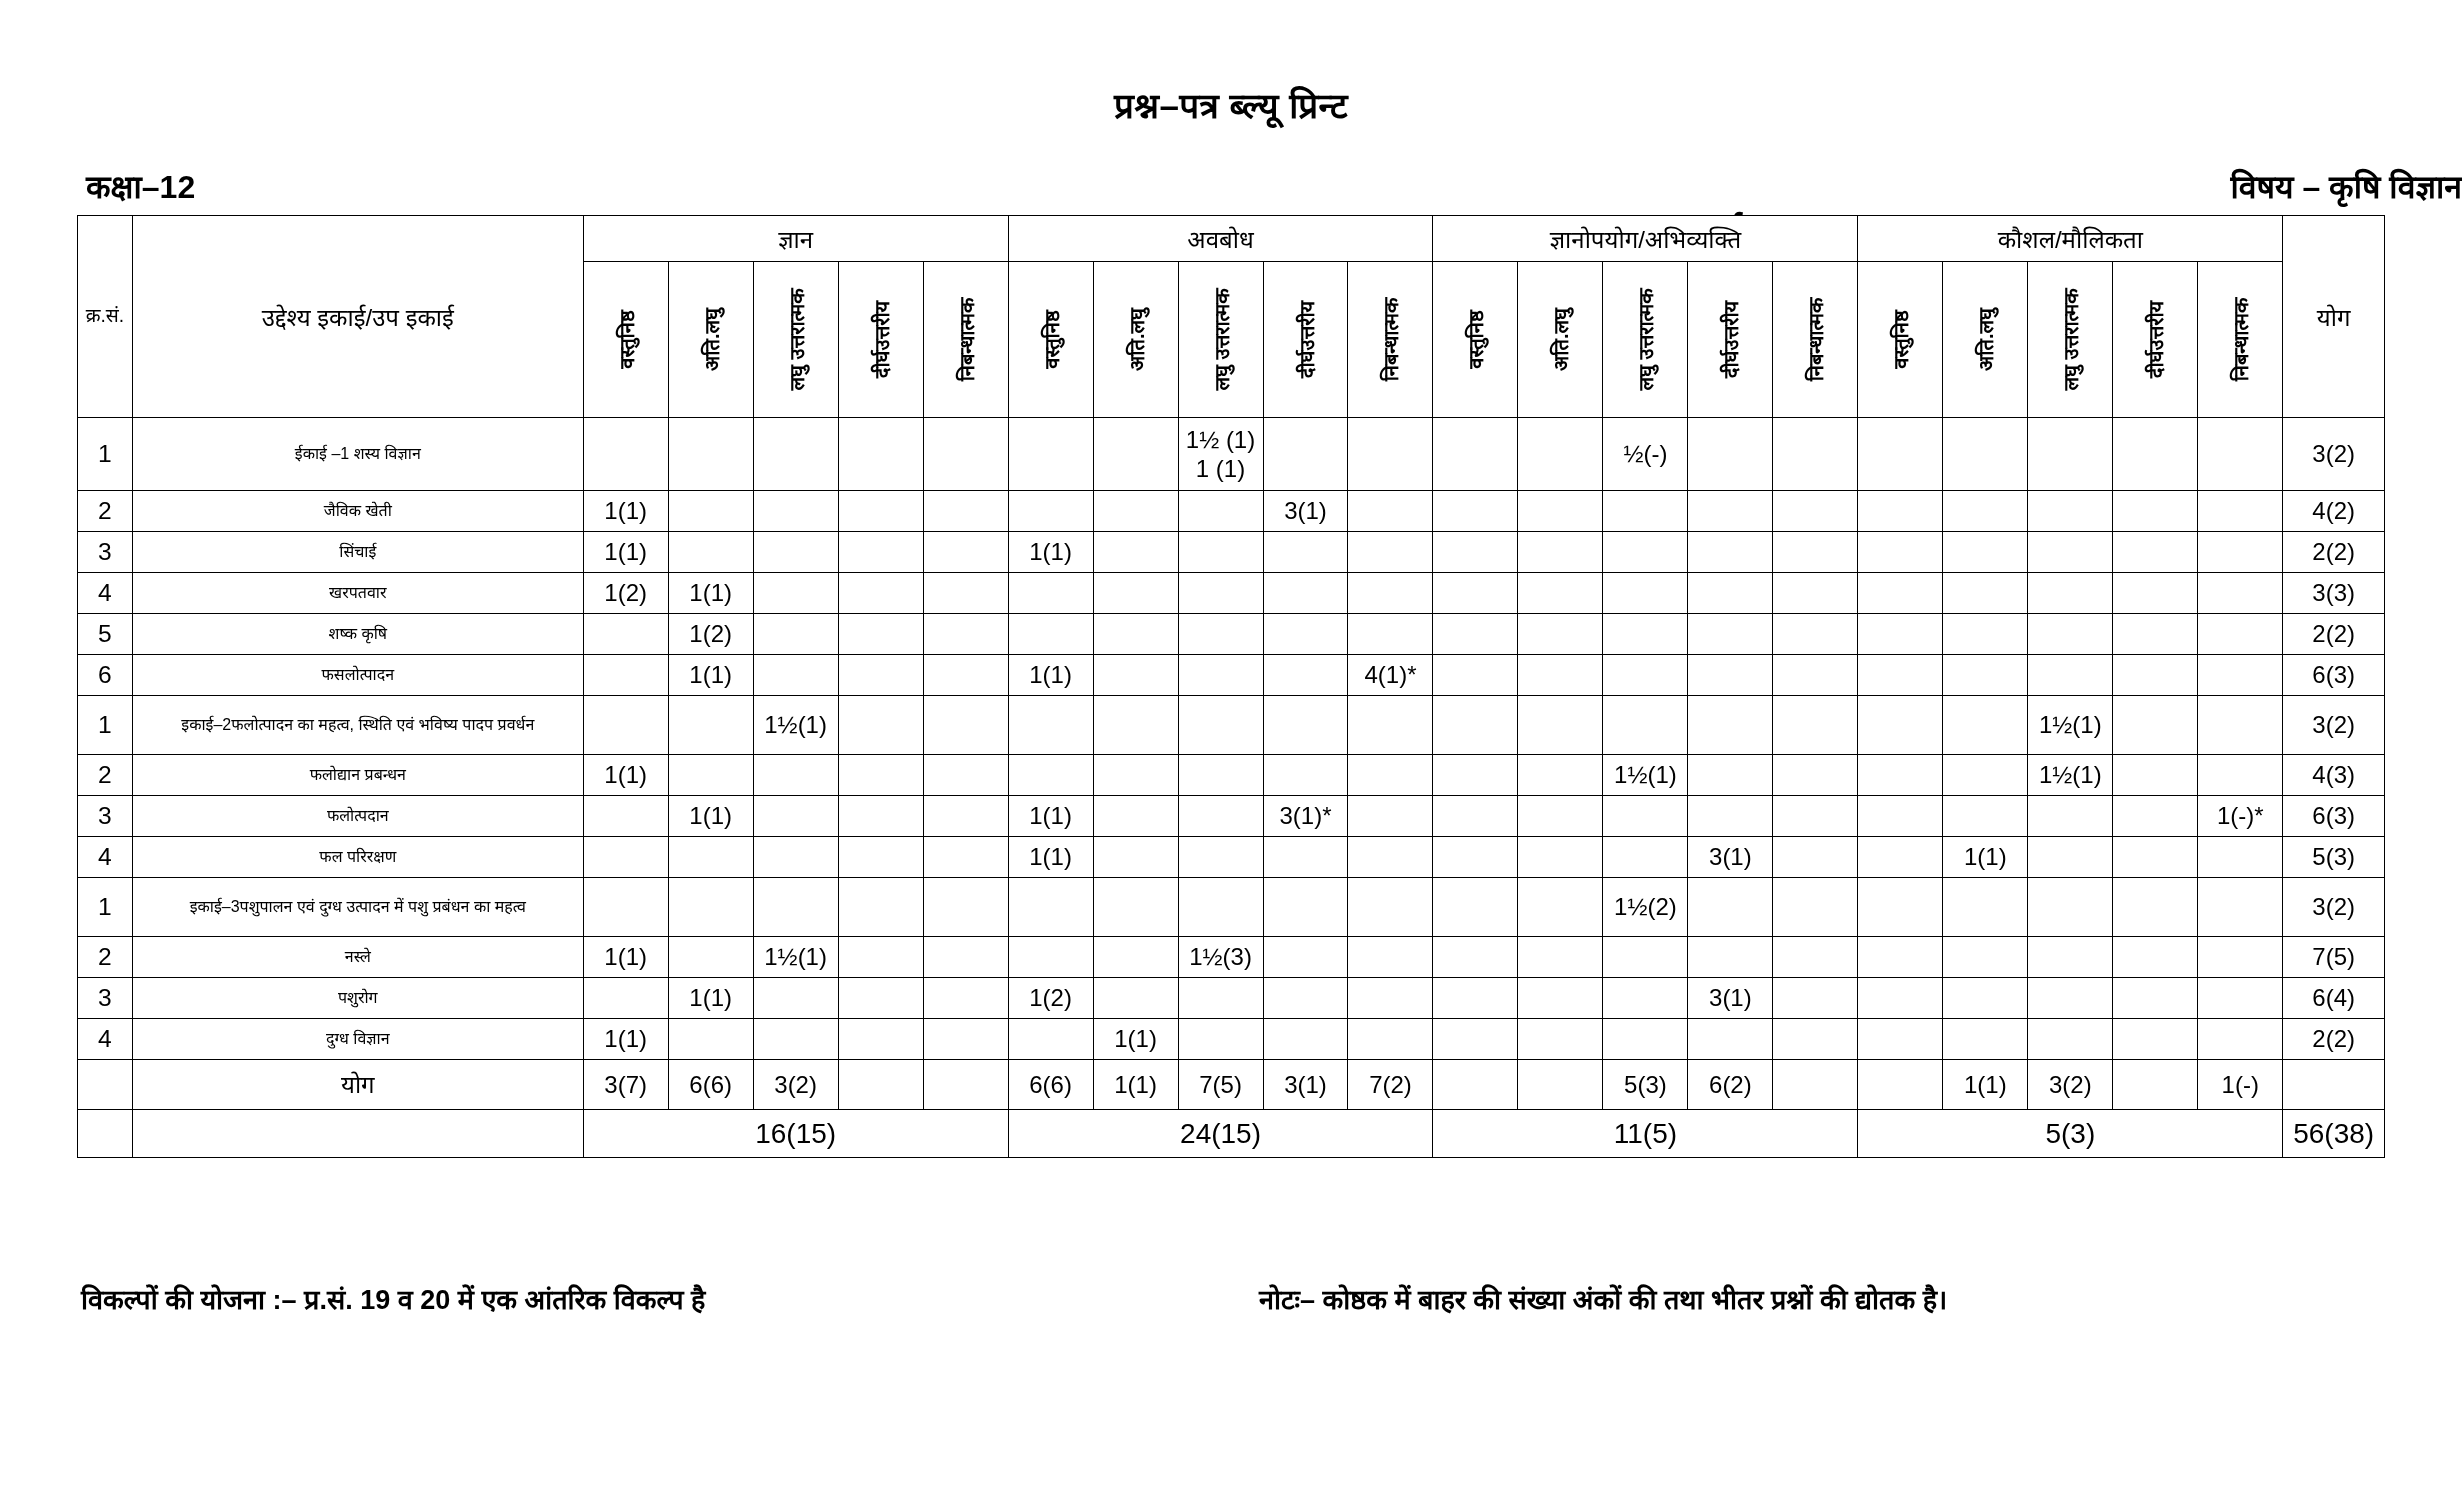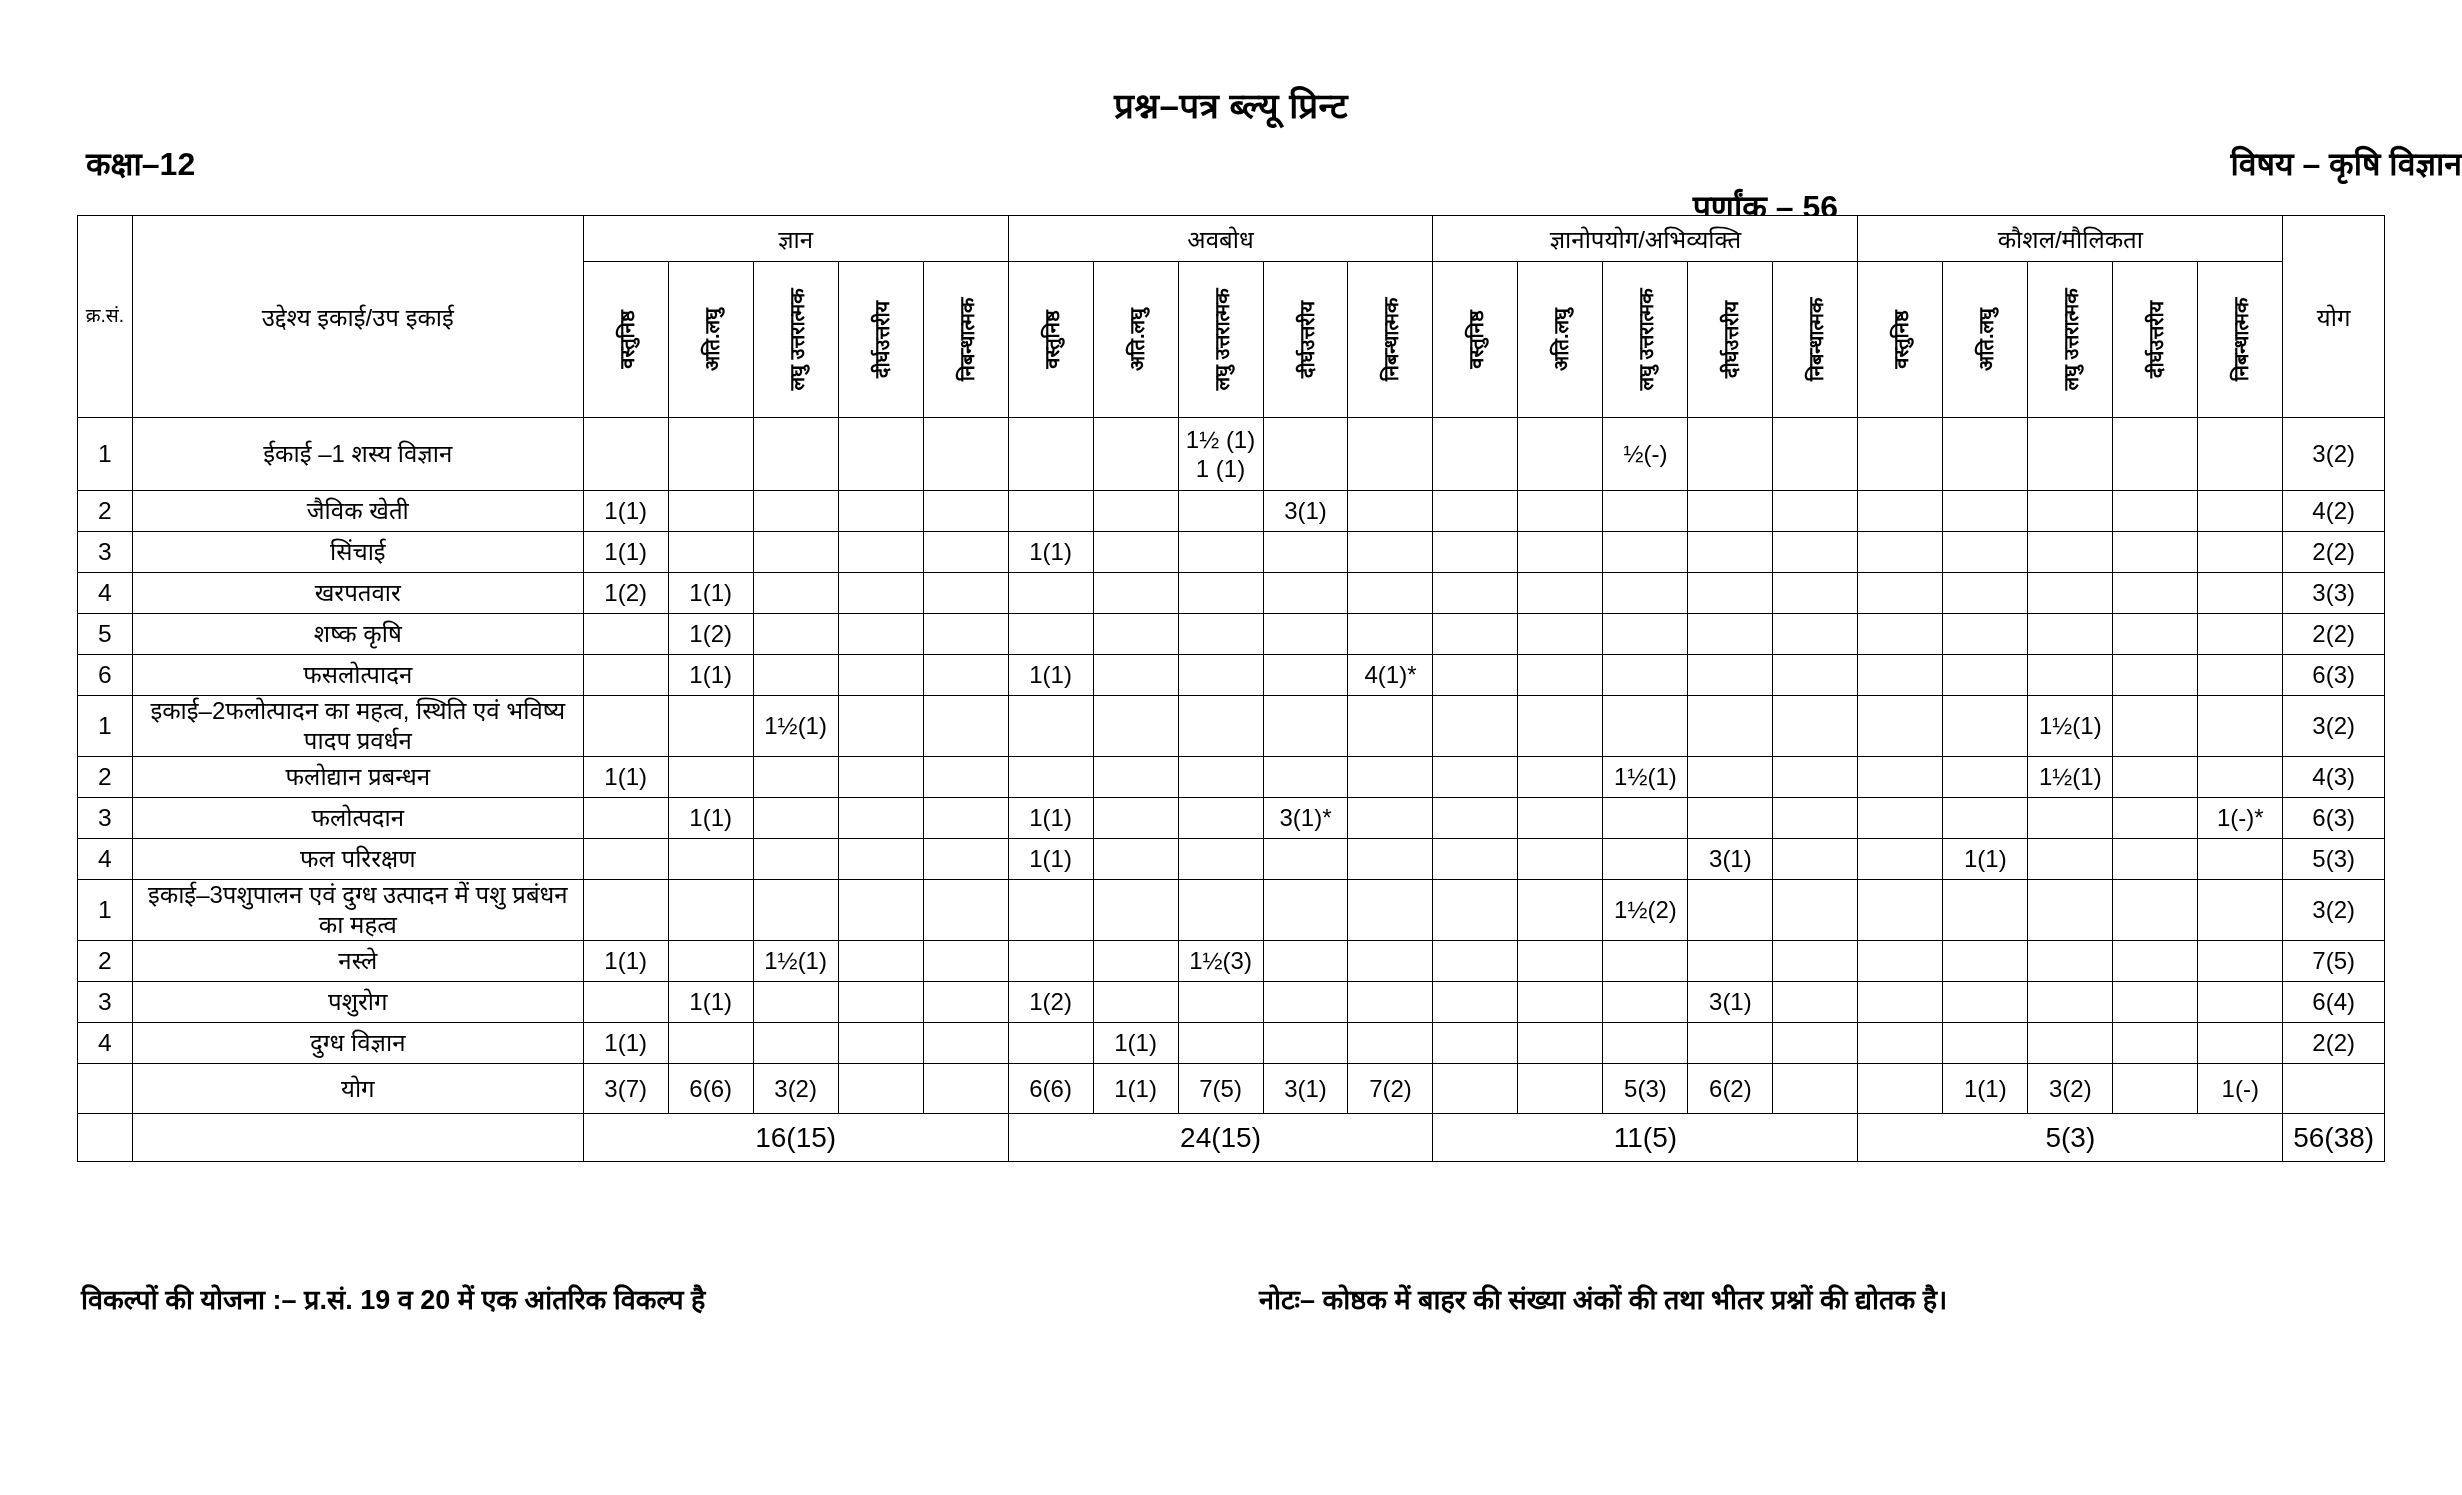--- a/index.html
+++ b/index.html
@@ -32,21 +32,21 @@
     width: 2462px;
     text-align: center;
   }
   .doc-title {
     font-size: 35px;
     font-weight: 700;
     letter-spacing: 0.4px;
   }
   .subject-row {
     position: absolute;
-    top: 141px;
+    top: 164px;
     left: 0;
     width: 2062px;
     height: 49px;
   }
   .cls-label {
     position: absolute;
     left: 86px;
     top: 0;
     font-size: 32px;
     font-weight: 700;
@@ -114,21 +114,21 @@
     white-space: nowrap;
     text-align: center;
   }
   .sn-head { width: 53px; font-size: 19.3px; font-weight: 700; line-height: 1.05; }
   .unit-head { width: 435px; font-size: 24px; font-weight: 700; }
 
   .row-sn  { font-size: 24.6px; font-weight: 700; }
   .row-unit {
     text-align: left;
     padding-left: 16px;
-    font-size: 24px;
+    font-size: 16px;
     font-weight: 400;
     line-height: 1.25;
   }
   .cell { font-size: 24px; }
   .dataRow td { height: 40px; }
   .tall1 td { height: 72px; }
   .tall2 td { height: 58px; }
   .totrow td { height: 49px; font-size: 24px; }
   .grandrow td { height: 47px; font-size: 28px; }
   .multi { line-height: 1.22; }

